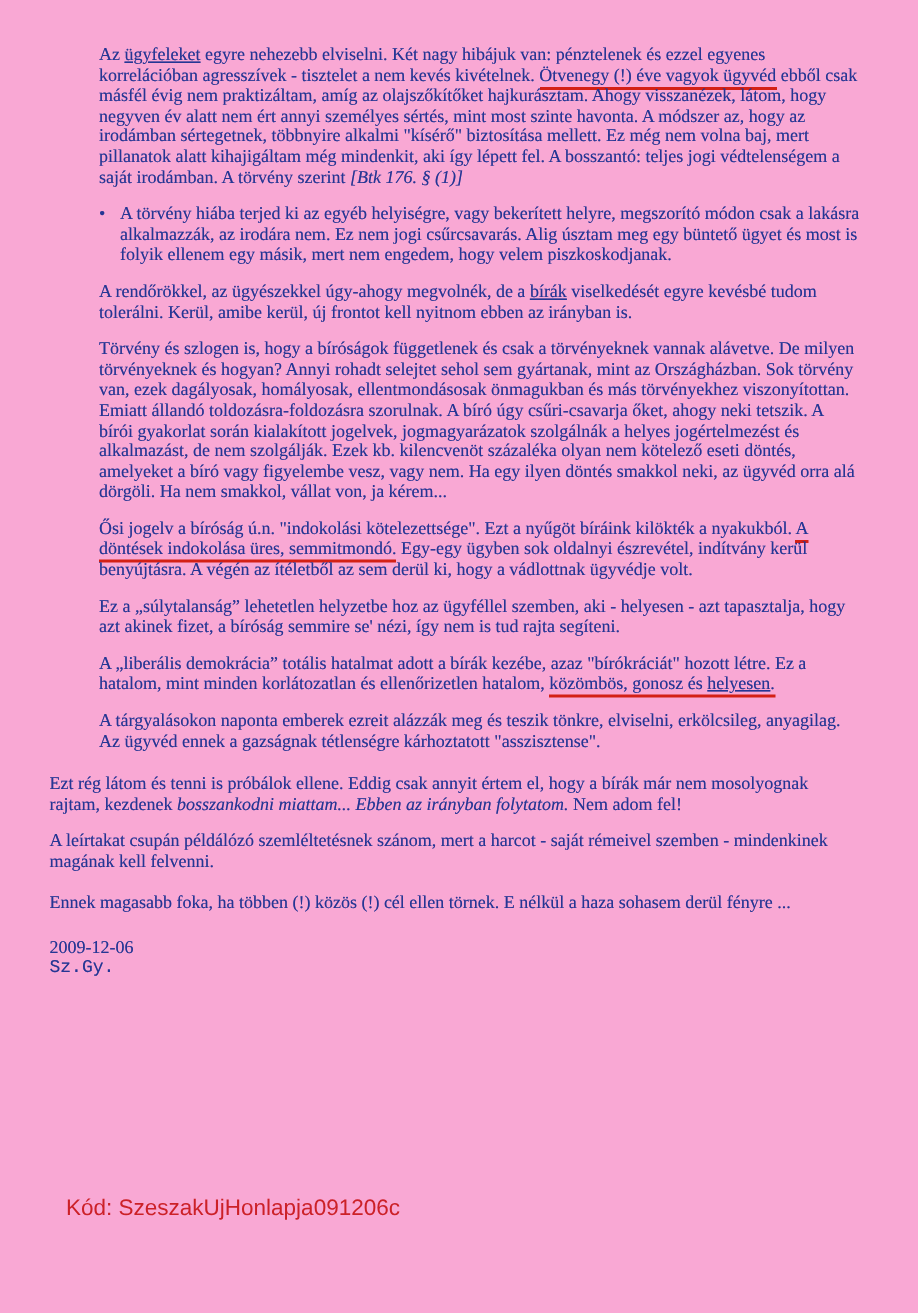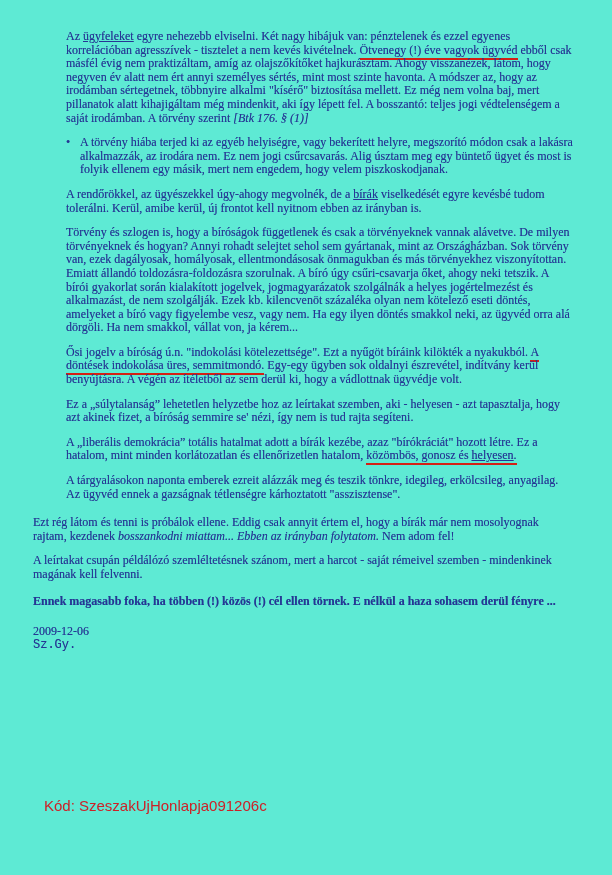--- a/index.html
+++ b/index.html
@@ -4,21 +4,21 @@
 <style>
   html,body{margin:0;padding:0;}
   body{
     width:612px;height:875px;
     background:#ffffff;
     font-family:"Liberation Serif", serif;
   }
   .page{
     position:relative;
     width:612px;height:875px;
-    background:#5eead4;
+    background:#f9a8d4;
     overflow:hidden;
   }
   .doc{
     position:absolute;
     top:30px;left:33px;
     width:540px;
     font-size:12px;
     line-height:13.6px;
     color:var(--ink,#253694);
     text-shadow:0 0 .4px rgba(37,54,148,.55);
@@ -27,44 +27,44 @@
   .para.indent{margin-left:33px;}
   .para.bullet{position:relative;padding-left:14px;}
   .bullet-marker{position:absolute;left:0;top:0;}
   .u-blue{text-decoration:underline;}
   .u-red{
     border-bottom:2px solid var(--red-line,#d42015);
     padding-bottom:1px;
   }
   .italic{font-style:italic;}
   .sec-gap{margin-top:15px;}
-  .gap-sm{margin-top:13px;font-weight:bold;}
+  .gap-sm{margin-top:13px;}
   .date-line{margin:17px 0 0 0;}
   .sig-line{margin:0;font-family:Liberation Mono, monospace;}
   .code{
     position:absolute;
     left:44px;top:797px;
     font-family:Liberation Sans, sans-serif;
     font-size:15px;
     color:var(--red-code,#cc2128);
   }
 </style>
 </head>
 <body>
 
 <div class="page">
   <div class="doc" id="doc-body">
       <p class="para indent"><span>Az </span><span class="u-blue">ügyfeleket</span><span> egyre nehezebb elviselni. Két nagy hibájuk van: pénztelenek és ezzel egyenes korrelációban agresszívek - tisztelet a nem kevés kivételnek. </span><span class="u-red">Ötvenegy (!) éve vagyok ügyvéd</span><span> ebből csak másfél évig nem praktizáltam, amíg az olajszőkítőket hajkurásztam. Ahogy visszanézek, látom, hogy negyven év alatt nem ért annyi személyes sértés, mint most szinte havonta. A módszer az, hogy az irodámban sértegetnek, többnyire alkalmi "kísérő" biztosítása mellett. Ez még nem volna baj, mert pillanatok alatt kihajigáltam még mindenkit, aki így lépett fel. A bosszantó: teljes jogi védtelenségem a saját irodámban. A törvény szerint </span><span class="italic">[Btk 176. § (1)]</span></p>
       <p class="para indent bullet"><span class="bullet-marker">•</span><span>A törvény hiába terjed ki az egyéb helyiségre, vagy bekerített helyre, megszorító módon csak a lakásra alkalmazzák, az irodára nem. Ez nem jogi csűrcsavarás. Alig úsztam meg egy büntető ügyet és most is folyik ellenem egy másik, mert nem engedem, hogy velem piszkoskodjanak.</span></p>
       <p class="para indent"><span>A rendőrökkel, az ügyészekkel úgy-ahogy megvolnék, de a </span><span class="u-blue">bírák</span><span> viselkedését egyre kevésbé tudom tolerálni. Kerül, amibe kerül, új frontot kell nyitnom ebben az irányban is.</span></p>
       <p class="para indent"><span>Törvény és szlogen is, hogy a bíróságok függetlenek és csak a törvényeknek vannak alávetve. De milyen törvényeknek és hogyan? Annyi rohadt selejtet sehol sem gyártanak, mint az Országházban. Sok törvény van, ezek dagályosak, homályosak, ellentmondásosak önmagukban és más törvényekhez viszonyítottan. Emiatt állandó toldozásra-foldozásra szorulnak. A bíró úgy csűri-csavarja őket, ahogy neki tetszik. A bírói gyakorlat során kialakított jogelvek, jogmagyarázatok szolgálnák a helyes jogértelmezést és alkalmazást, de nem szolgálják. Ezek kb. kilencvenöt százaléka olyan nem kötelező eseti döntés, amelyeket a bíró vagy figyelembe vesz, vagy nem. Ha egy ilyen döntés smakkol neki, az ügyvéd orra alá dörgöli. Ha nem smakkol, vállat von, ja kérem...</span></p>
       <p class="para indent"><span>Ősi jogelv a bíróság ú.n. "indokolási kötelezettsége". Ezt a nyűgöt bíráink kilökték a nyakukból. </span><span class="u-red">A döntések indokolása üres, semmitmondó.</span><span> Egy-egy ügyben sok oldalnyi észrevétel, indítvány kerül benyújtásra. A végén az ítéletből az sem derül ki, hogy a vádlottnak ügyvédje volt.</span></p>
-      <p class="para indent"><span>Ez a „súlytalanság” lehetetlen helyzetbe hoz az leírtakat szemben, aki - helyesen - azt tapasztalja, hogy azt akinek fizet, a bíróság semmire se' nézi, így nem is tud rajta segíteni.</span></p>
+      <p class="para indent"><span>Ez a „súlytalanság” lehetetlen helyzetbe hoz az ügyféllel szemben, aki - helyesen - azt tapasztalja, hogy azt akinek fizet, a bíróság semmire se' nézi, így nem is tud rajta segíteni.</span></p>
       <p class="para indent"><span>A „liberális demokrácia” totális hatalmat adott a bírák kezébe, azaz "bírókráciát" hozott létre. Ez a hatalom, mint minden korlátozatlan és ellenőrizetlen hatalom, </span><span class="u-red">közömbös, gonosz és </span><span class="u-blue u-red">helyesen</span><span class="u-red">.</span></p>
-      <p class="para indent"><span>A tárgyalásokon naponta emberek ezreit alázzák meg és teszik tönkre, idegileg, erkölcsileg, anyagilag. Az ügyvéd ennek a gazságnak tétlenségre kárhoztatott "asszisztense".</span></p>
+      <p class="para indent"><span>A tárgyalásokon naponta emberek ezreit alázzák meg és teszik tönkre, elviselni, erkölcsileg, anyagilag. Az ügyvéd ennek a gazságnak tétlenségre kárhoztatott "asszisztense".</span></p>
       <p class="para sec-gap"><span>Ezt rég látom és tenni is próbálok ellene. Eddig csak annyit értem el, hogy a bírák már nem mosolyognak rajtam, kezdenek </span><span class="italic">bosszankodni miattam... Ebben az irányban folytatom.</span><span> Nem adom fel!</span></p>
       <p class="para"><span>A leírtakat csupán példálózó szemléltetésnek szánom, mert a harcot - saját rémeivel szemben - mindenkinek magának kell felvenni.</span></p>
       <p class="para gap-sm"><span>Ennek magasabb foka, ha többen (!) közös (!) cél ellen törnek. E nélkül a haza sohasem derül fényre ...</span></p>
       <p class="para date-line"><span>2009-12-06</span></p>
       <p class="para sig-line"><span>Sz.Gy.</span></p>
     </div>
   <div class="code">Kód: SzeszakUjHonlapja091206c</div>
 </div>
 
 </body></html>

